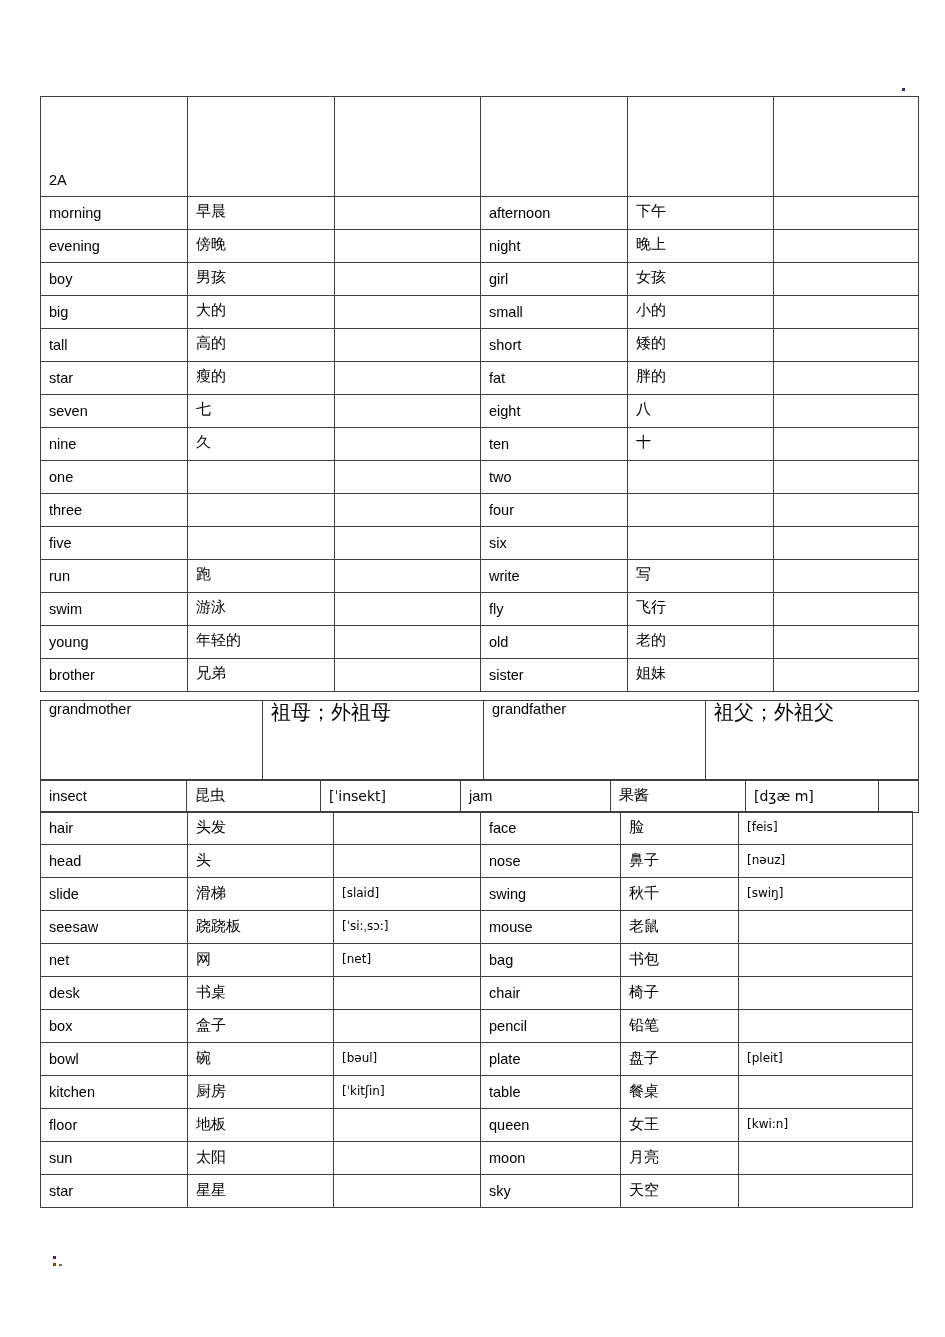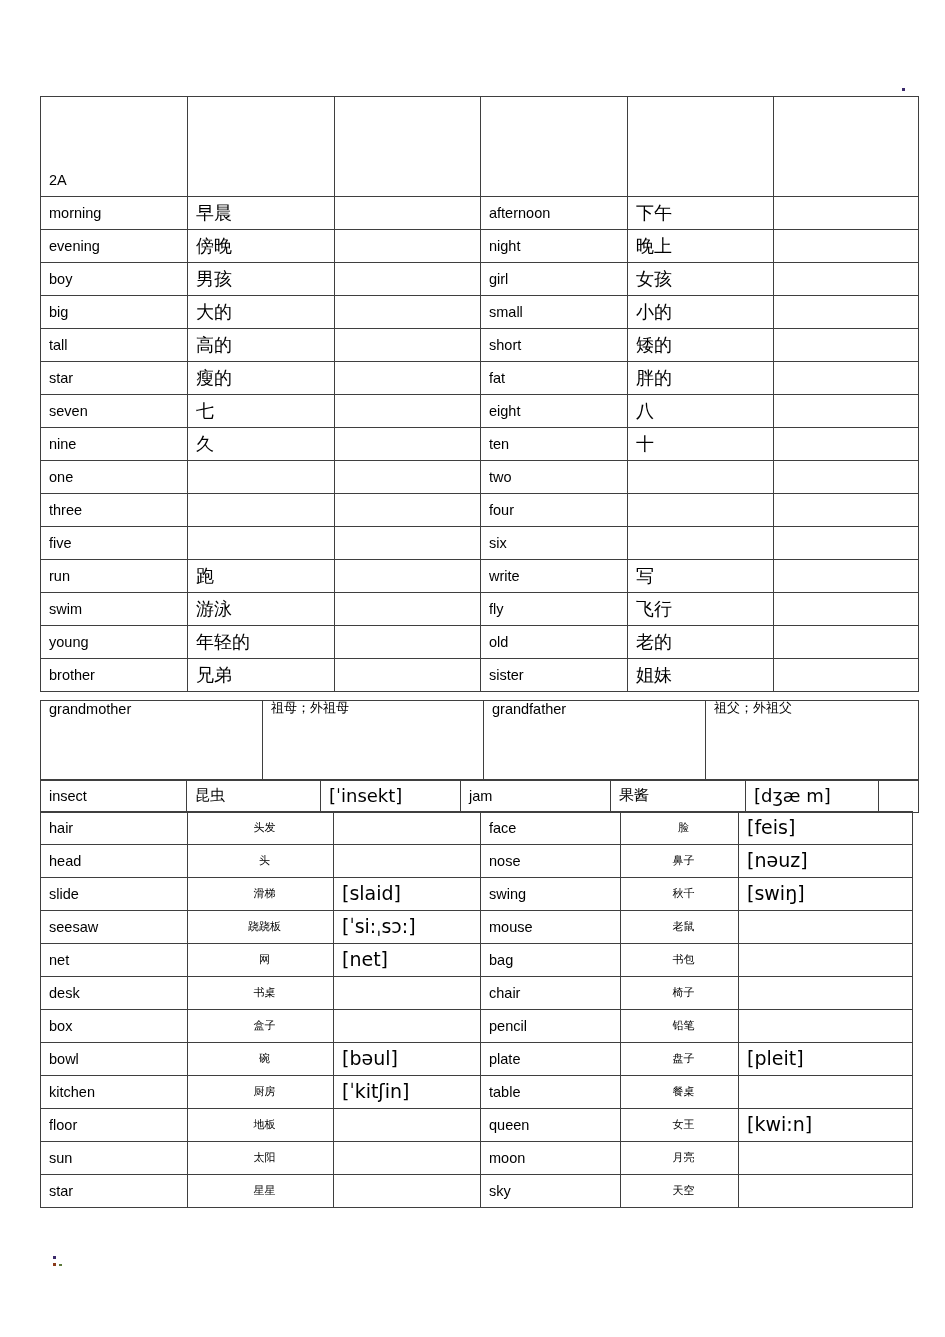--- a/index.html
+++ b/index.html
@@ -56,54 +56,54 @@
     left: 40px;
     top: 96px;
     width: 878px;
   }
   #tableA td { }
   #tableA tr.headrow td {
     height: 100px;
     vertical-align: bottom;
     padding-bottom: 7px;
   }
-  #tableA .cn { font-family: Liberation Sans, sans-serif; font-size: 18px; }
+  #tableA .cn { font-family: Liberation Mono, monospace; font-size: 15px; }
 
   
   #tableB {
     left: 40px;
     top: 700px;
     width: 878px;
   }
   #tableB td {
     height: 80px;
     vertical-align: top;
   }
-  #tableB .cn { font-family: Liberation Sans, sans-serif; font-size: 13px; }
+  #tableB .cn { font-family: Liberation Sans, sans-serif; font-size: 20px; }
 
   
   #tableC {
     left: 40px;
     top: 779px;
     width: 878px;
   }
   #tableC td { height: 33px; }
   #tableC .cn { font-family: "DejaVu Sans", "Liberation Sans", sans-serif; font-size: 15px; }
-  #tableC .ipa { font-family: "DejaVu Sans", "Liberation Sans", sans-serif; font-size: 18px; }
+  #tableC .ipa { font-family: "DejaVu Sans", "Liberation Sans", sans-serif; font-size: 14px; }
 
   
   #tableD {
     left: 40px;
     top: 811px;
     width: 872px;
     border-radius: 10px;
   }
   #tableD td { height: 33px; }
-  #tableD .cn { font-family: "DejaVu Sans", "Liberation Sans", sans-serif; font-size: 11px; text-align: center; }
-  #tableD .ipa { font-family: "DejaVu Sans", "Liberation Sans", sans-serif; font-size: 19px; }
+  #tableD .cn { font-family: "DejaVu Sans", "Liberation Sans", sans-serif; font-size: 15px; }
+  #tableD .ipa { font-family: "DejaVu Sans", "Liberation Sans", sans-serif; font-size: 12px; }
 </style>
 </head>
 <body>
 
 <div class="page">
 
   <div class="artifact a1"></div>
   <div class="artifact a2"></div>
   <div class="artifact a3"></div>
   <div class="artifact a4"></div>

